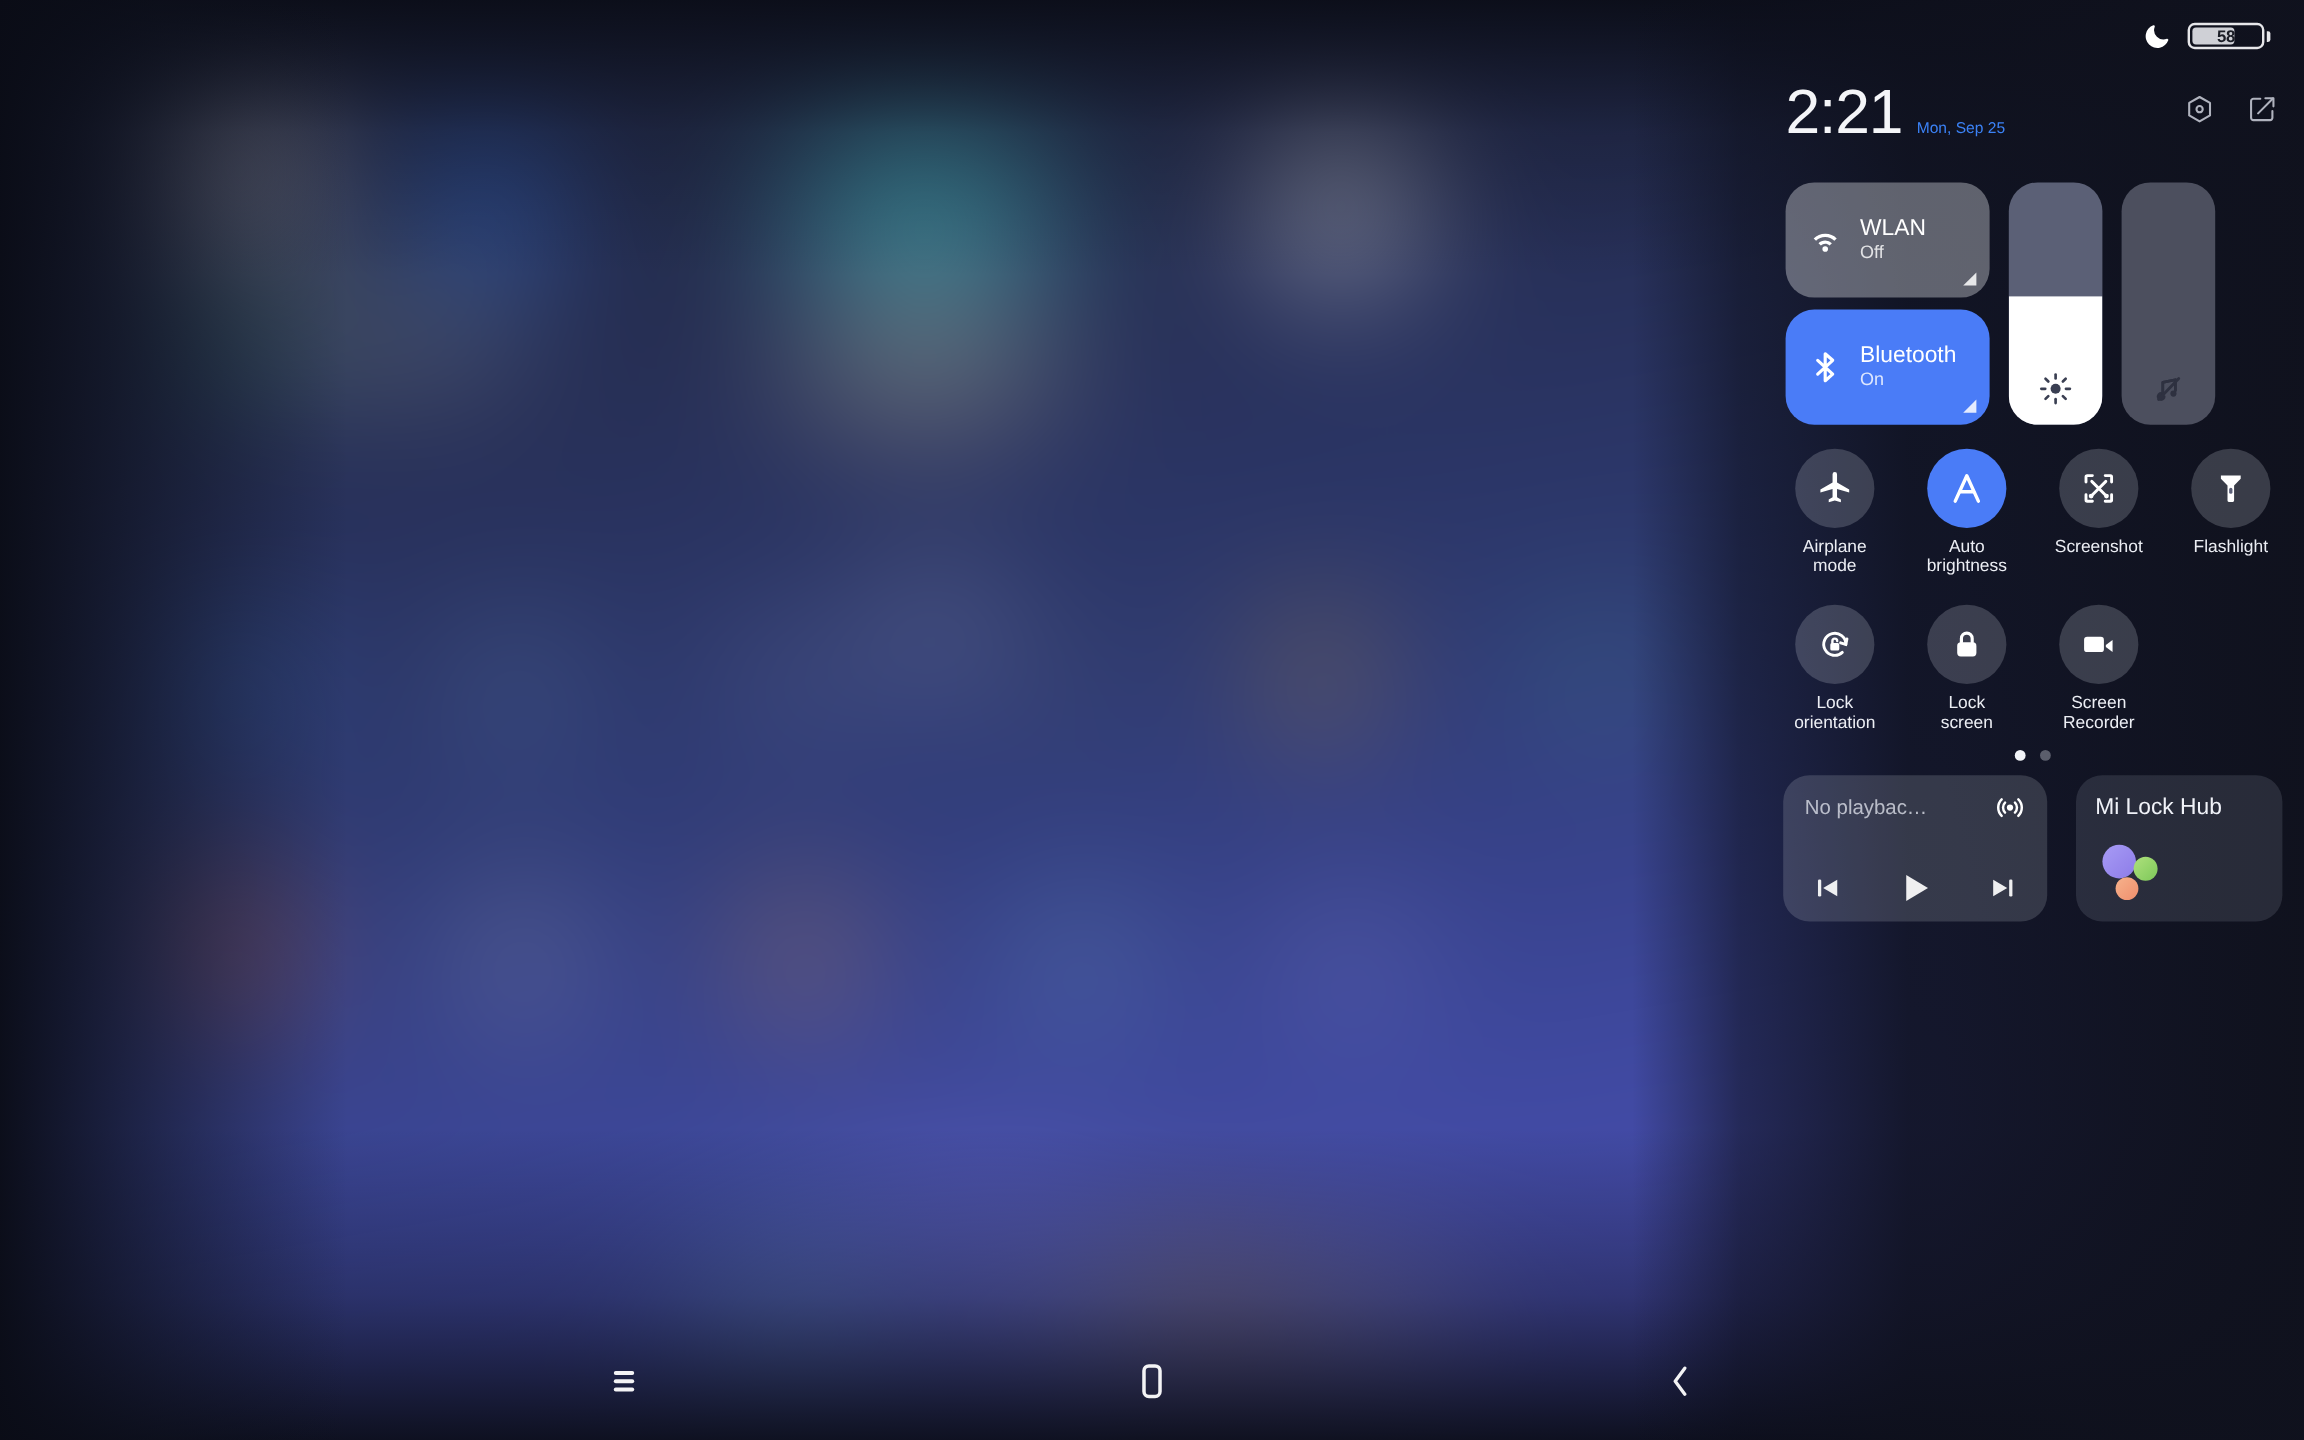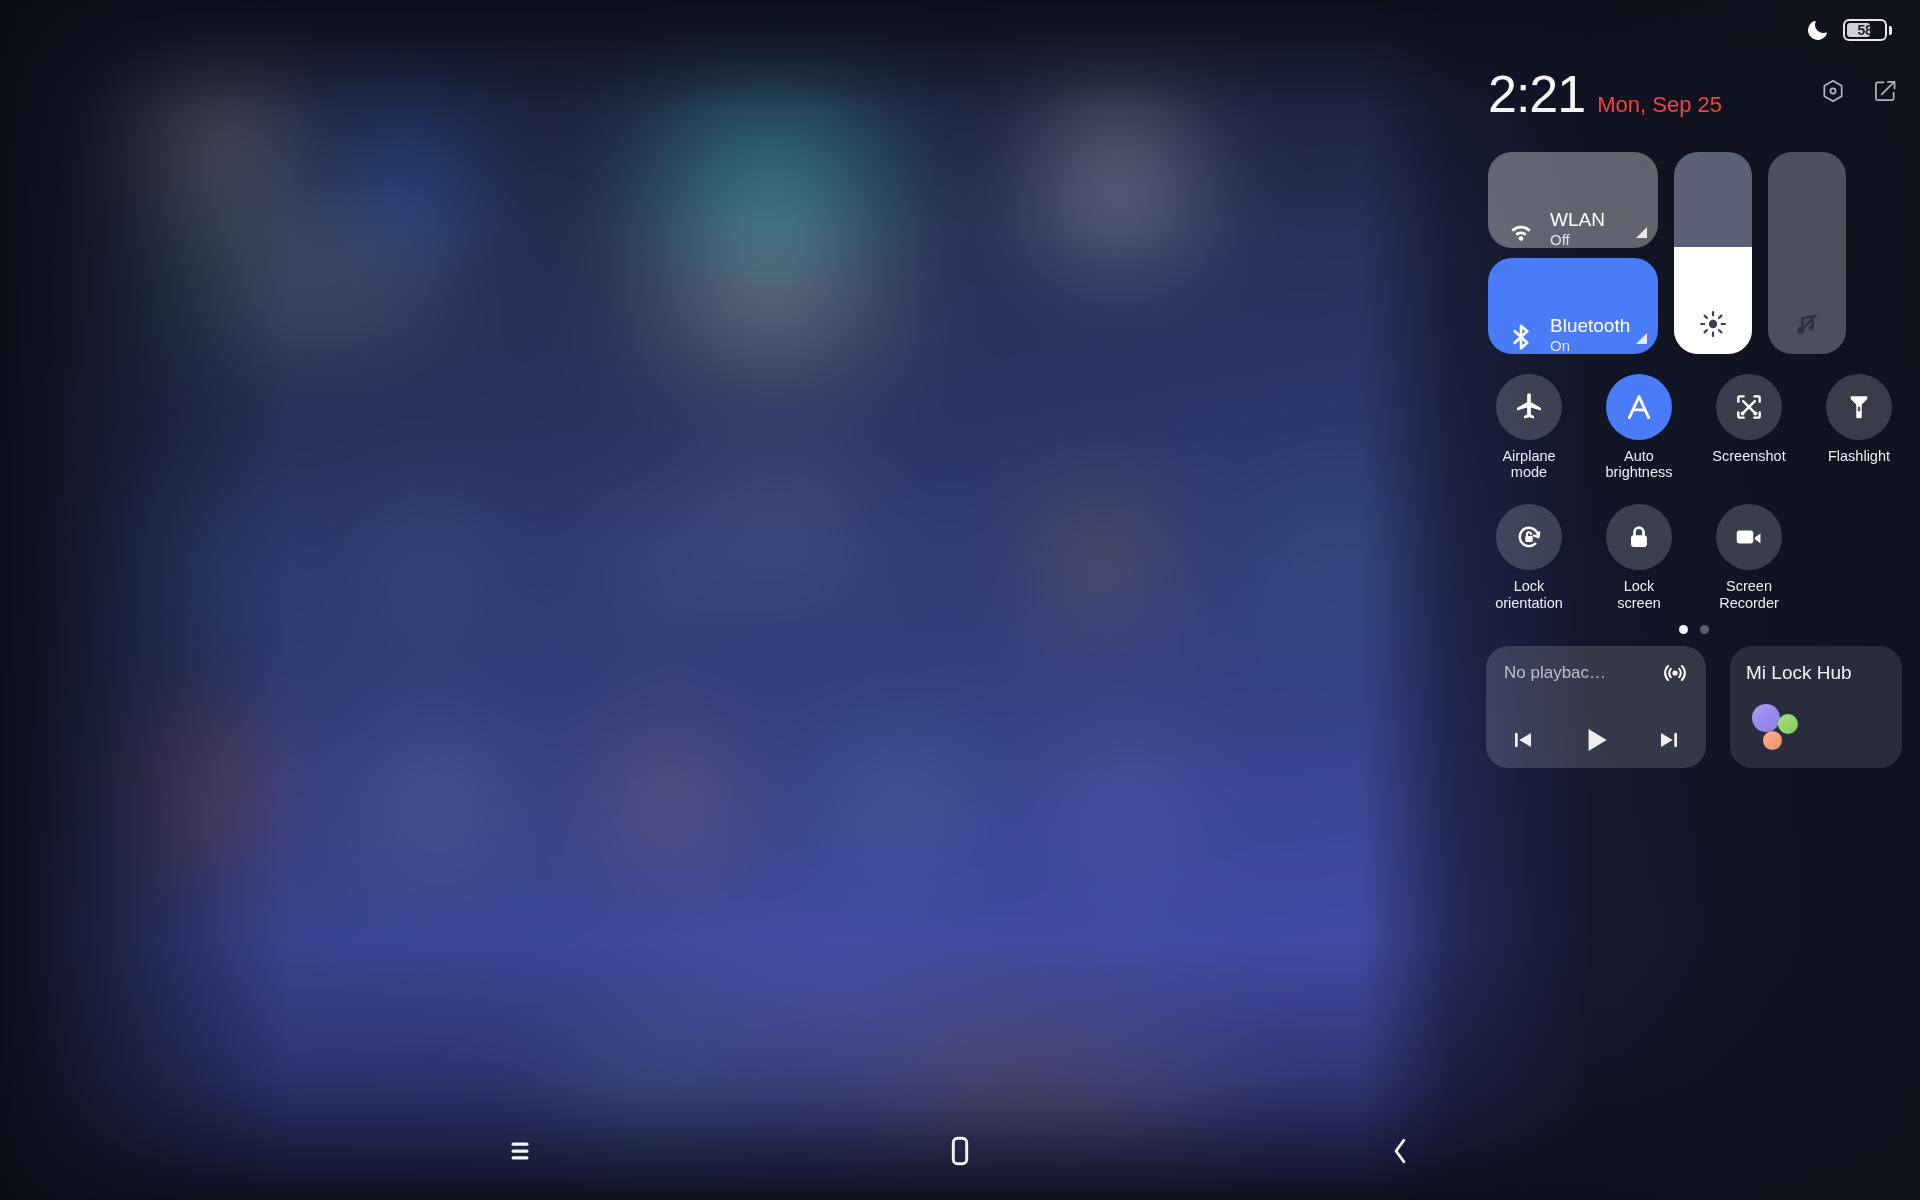--- a/index.html
+++ b/index.html
@@ -68,21 +68,21 @@
   #statusbar{
     position:absolute; top:0; right:0; height:60px; width:600px;
     display:flex; align-items:center; justify-content:flex-end; gap:14px;
     padding-right:28px; color:#fff;
   }
   .sb-icon{ display:flex; align-items:center; }
   .battery{
     display:flex; align-items:center; gap:2px;
   }
   .batt-body{
-    width:44px; height:22px; border:2px solid #e7e7ea; border-radius:6px;
+    width:64px; height:22px; border:2px solid #e7e7ea; border-radius:6px;
     display:flex; align-items:center; justify-content:center; position:relative;
   }
   .batt-fill{
     position:absolute; left:2px; top:2px; bottom:2px; width:56%;
     background:#cfd0d6; border-radius:3px;
   }
   .batt-num{
     position:relative; font-size:14px; font-weight:700; color:#1b1d26; letter-spacing:-.2px;
   }
   .batt-cap{ width:3px; height:9px; background:#e7e7ea; border-radius:0 2px 2px 0; }
@@ -93,30 +93,30 @@
   }
   #cc-header{
     display:flex; align-items:flex-start; justify-content:space-between;
     padding:0 6px 0 4px; height:72px;
   }
   #clock-wrap{ display:flex; align-items:baseline; gap:12px; }
   #clock{
     font-size:52px; font-weight:300; line-height:1; letter-spacing:-1px;
     color:#f4f5f8;
   }
-  #date{ font-size:22px; color:#ef4444; font-weight:400;text-align:right; }
+  #date{ font-size:13px; color:#3b82f6; font-weight:400;text-align:right; }
   #cc-header-actions{ display:flex; align-items:center; gap:26px; padding-top:10px; }
   .hdr-btn{ width:26px; height:26px; opacity:.82; cursor:pointer; }
 
   
   #top-row{ display:flex; gap:16px; margin-top:12px; padding-left:4px; }
   #big-tiles{ display:flex; flex-direction:column; gap:10px; width:170px; }
   .big-tile{
     height:96px; border-radius:24px; padding:0 0 0 16px;
-    display:flex; align-items:flex-end; gap:12px; position:relative;
+    display:flex; align-items:center; gap:12px; position:relative;
     cursor:pointer;
   }
   .big-tile.off{ background:rgba(225,228,235,.38); }
   .big-tile.on{ background:#4a7cf7; }
   .tile-icon{ width:34px; height:34px; flex:none; display:flex; align-items:center; justify-content:center;}
   .tile-text{ display:flex; flex-direction:column; gap:1px; }
   .tile-name{ font-size:19px; font-weight:500; color:#fff; line-height:1.1; }
   .tile-state{ font-size:15px; color:rgba(255,255,255,.82); line-height:1.1; }
   .tile-corner{
     position:absolute; right:11px; bottom:10px; width:0; height:0;

